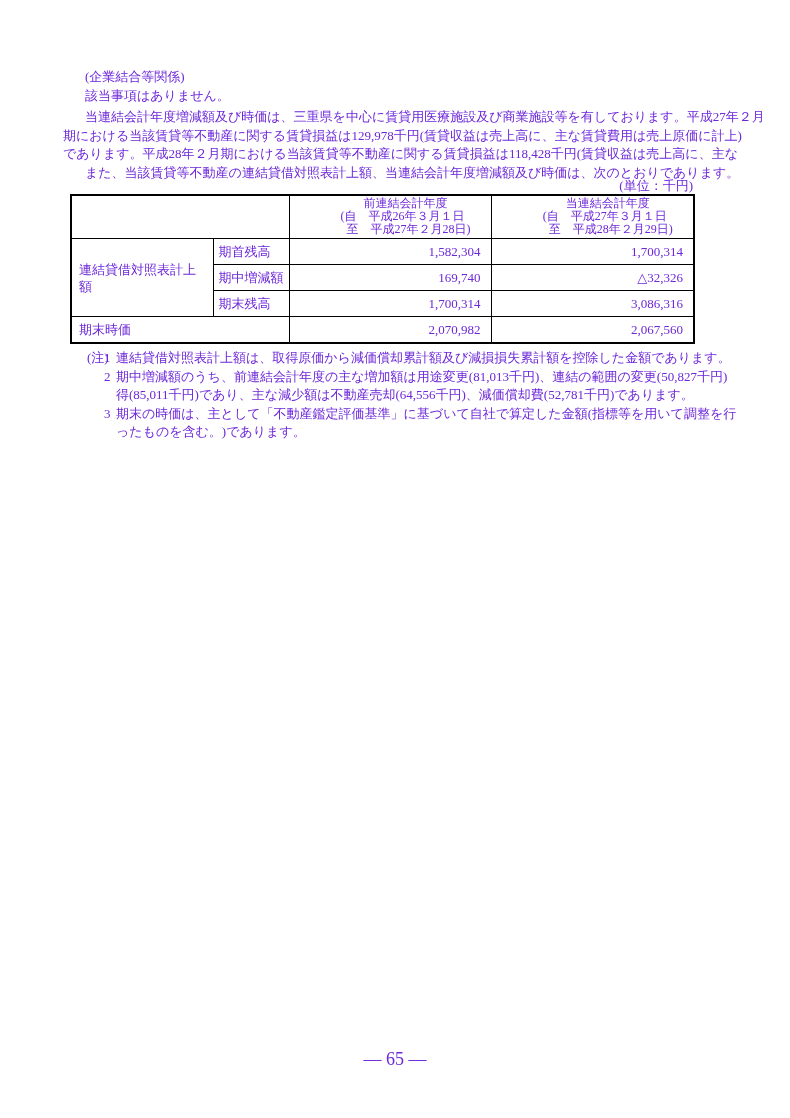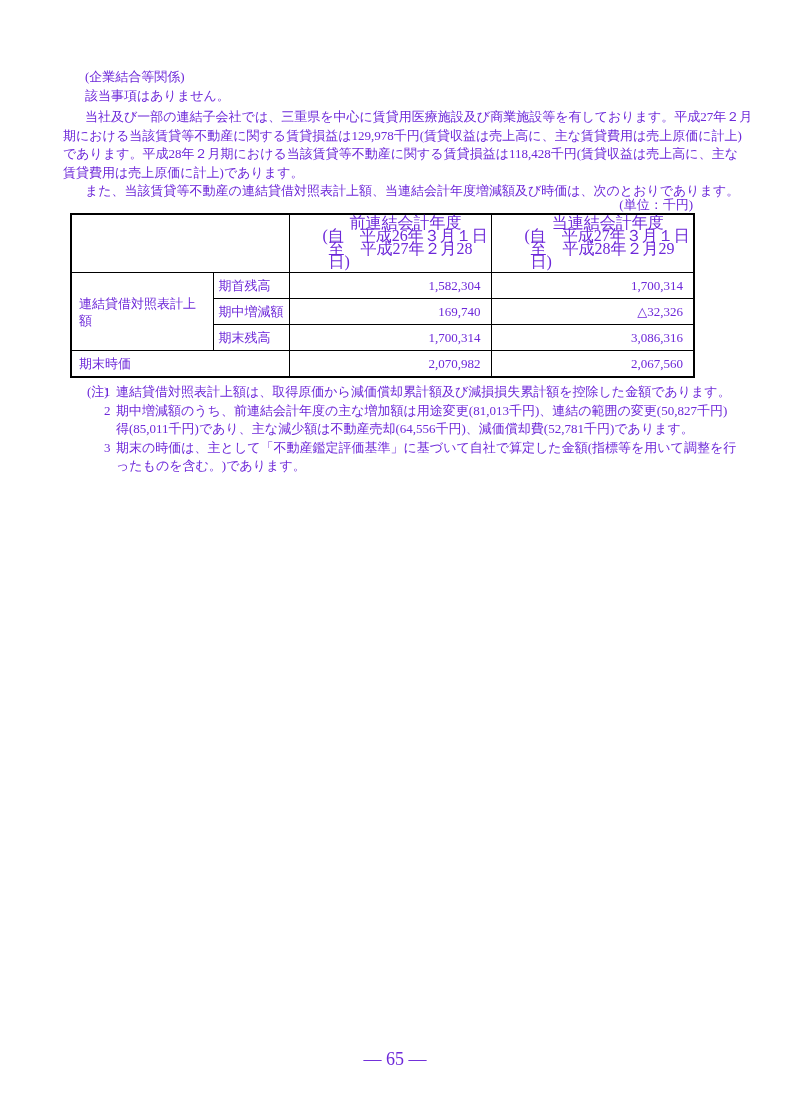--- a/index.html
+++ b/index.html
@@ -42,21 +42,21 @@
     border: 2px solid #000;
   }
   table.fin-table td {
     border: 1px solid #000;
     font-size: 13px;
     line-height: 17px;
     vertical-align: middle;
   }
   td.cell-blank { height: 40px; }
   td.cell-period { text-align: center; padding: 1px 2px; }
-  .period-inner { display: inline-block; text-align: left; font-size: 16px; line-height: 13.2px; margin-left: 31px; }
+  .period-inner { display: inline-block; text-align: left; font-size: 12px; line-height: 13.2px; margin-left: 31px; }
   .period-title { text-align: center; }
   .period-to { padding-left: 6px; }
   td.cell-group { padding: 2px 7px; }
   td.cell-sub   { padding: 2px 5px; height: 21px; }
   td.cell-val   { text-align: right; padding: 2px 10px; height: 21px; }
 
   .notes { position: relative; margin-top: 5px; }
   .notes-label { position: absolute; left: 24px; top: 0; }
   .note-item { position: relative; padding-left: 53px; }
   .note-no { position: absolute; left: 41px; top: 0; }
@@ -74,24 +74,23 @@
 <body>
 
 <div class="page">
   <div class="content">
 
     <div class="line indent1">(企業結合等関係)</div>
     <div class="line indent1">該当事項はありません。</div>
 
 
     <div class="paragraph mt-para">
-      <div class="line indent1">当社及び一部の連結子会社では、三重県を中心に賃貸用医療施設及び商業施設等を有しております。平成27年２月</div>
+      <div class="line indent1">当連結会計年度増減額及び時価は、三重県を中心に賃貸用医療施設及び商業施設等を有しております。平成27年２月</div>
       <div class="line">期における当該賃貸等不動産に関する賃貸損益は129,978千円(賃貸収益は売上高に、主な賃貸費用は売上原価に計上)</div>
       <div class="line">であります。平成28年２月期における当該賃貸等不動産に関する賃貸損益は118,428千円(賃貸収益は売上高に、主な</div>
-      <div class="line">賃貸費用は売上原価に計上)であります。</div>
     </div>
     <div class="line indent1">また、当該賃貸等不動産の連結貸借対照表計上額、当連結会計年度増減額及び時価は、次のとおりであります。</div>
 
     <div class="unit-label">(単位：千円)</div>
 
     <table class="fin-table">
       <colgroup>
         <col style="width:142px">
         <col style="width:76px">
         <col style="width:202px">

